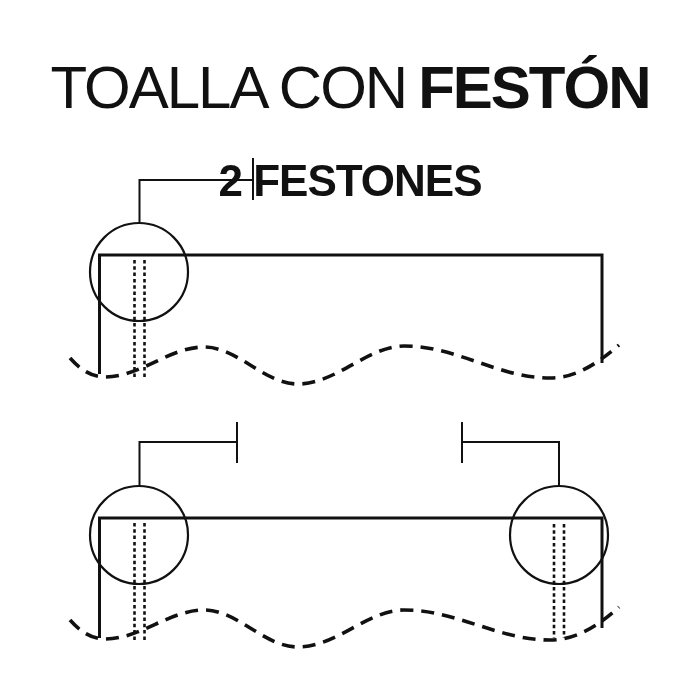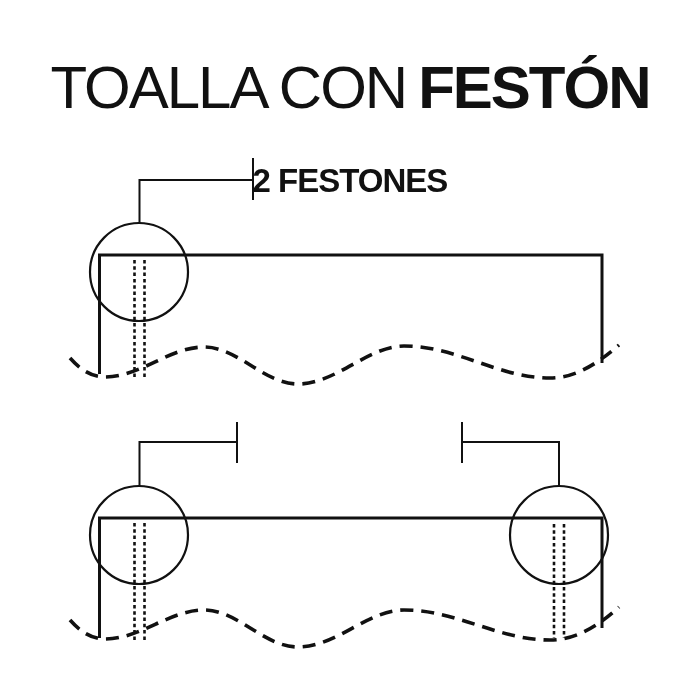--- a/index.html
+++ b/index.html
@@ -35,21 +35,21 @@
   .diagram-canvas {
     position: absolute;
     top: 0; left: 0;
     width: 700px; height: 700px;
     color: var(--ink);
     display: block;
   }
   .feston-label {
     position: absolute;
     transform: translate(-50%, -50%);
-    font-size: 33px;
+    font-size: 44px;
     font-weight: bold;
     letter-spacing: -1px;
     white-space: nowrap;
     color: var(--ink);
   }
   .feston-label.first  { left: 350px; top: 181px; }
   .feston-label.second { left: 350px; top: 443px; }
 </style>
 </head>
 <body>

